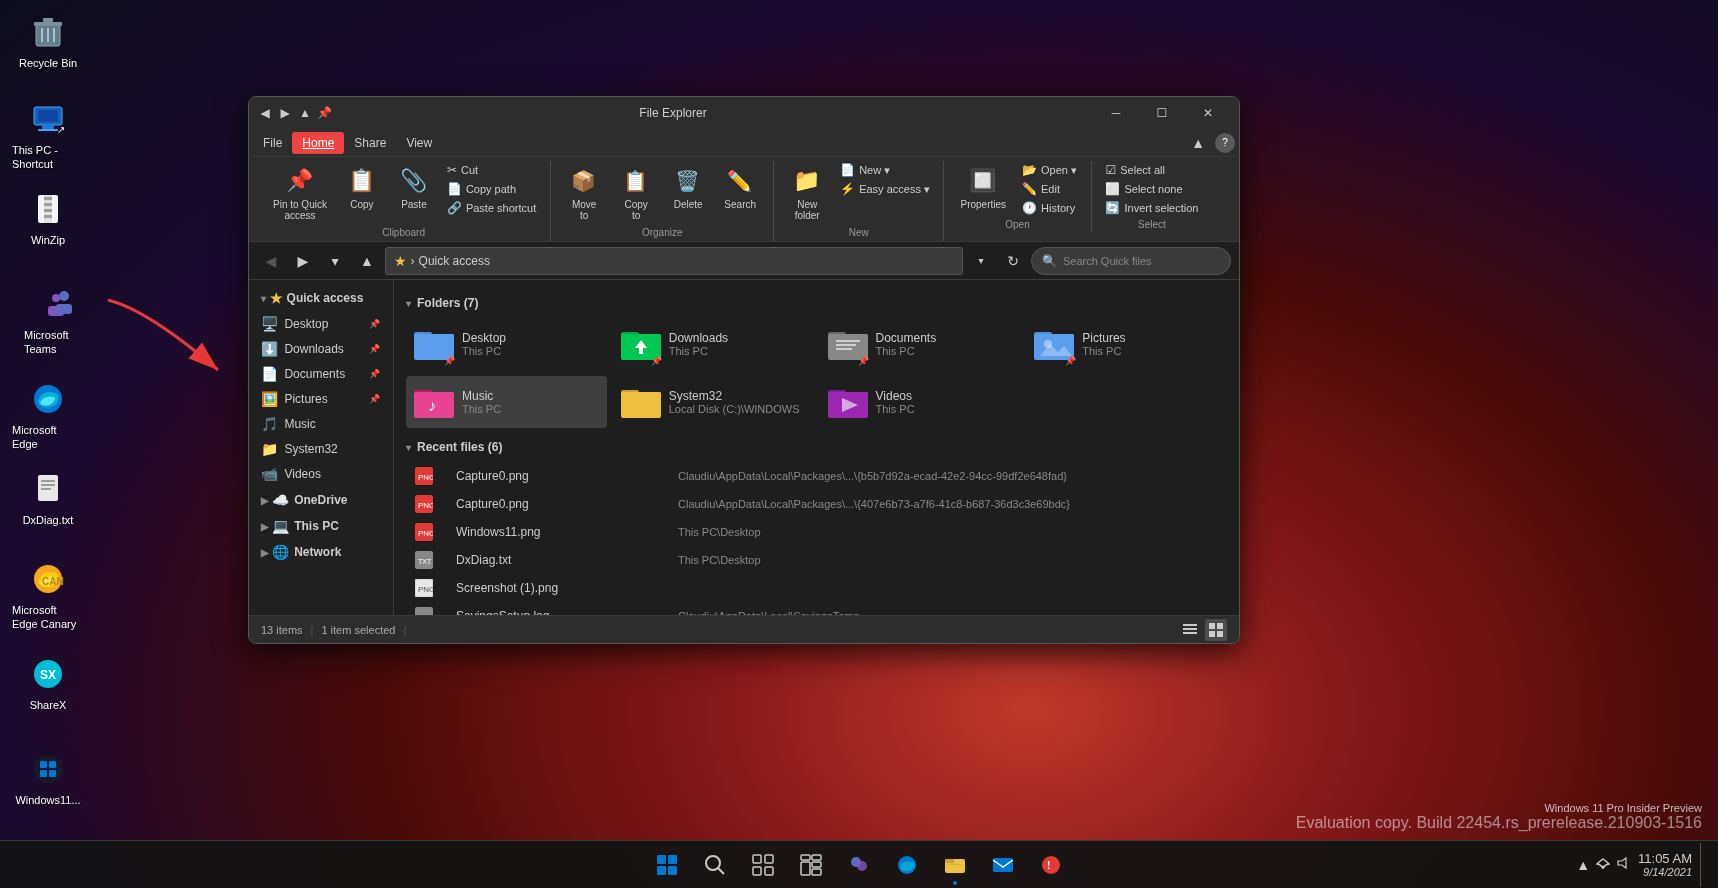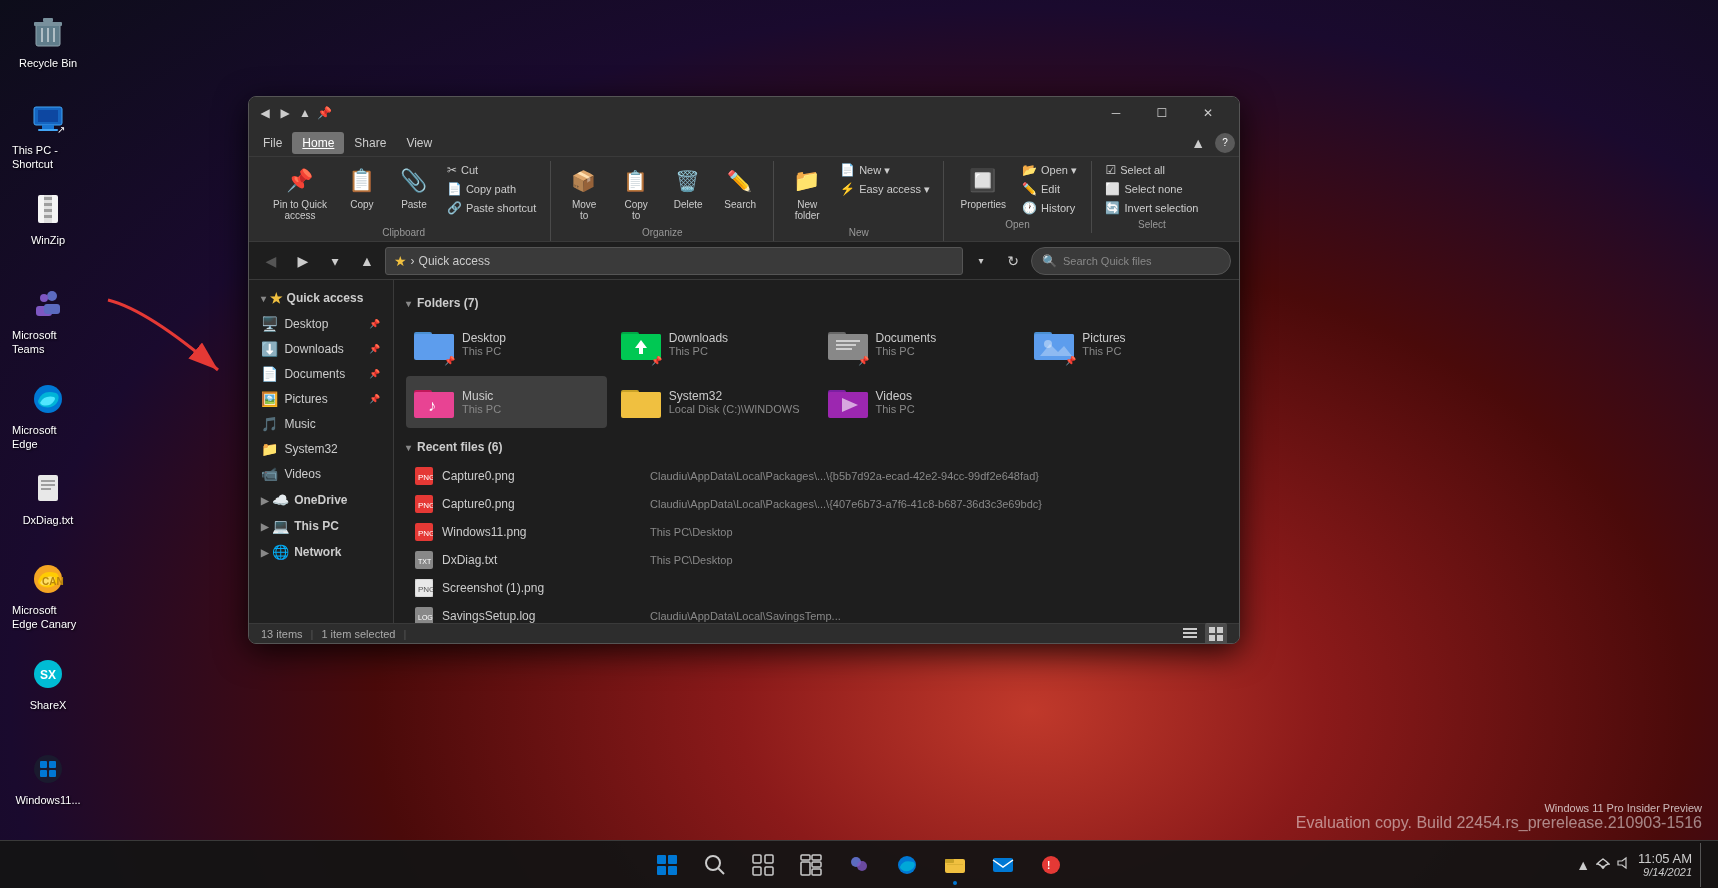--- a/index.html
+++ b/index.html
@@ -113,21 +113,21 @@
       flex-shrink: 0;
       border-bottom: 1px solid #3a3a3a;
     }
     .menu-item {
       padding: 4px 10px;
       color: #ccc;
       font-size: 12px;
       cursor: pointer;
       border-radius: 3px;
     }
-    .menu-item.active { background: #737373; color: white; text-decoration: underline; }
+    .menu-item.active { background: #ef4444; color: white; text-decoration: underline; }
     .menu-bar-right {
       margin-left: auto;
       display: flex;
       gap: 4px;
     }
     .menu-circle {
       width: 20px;
       height: 20px;
       border-radius: 50%;
       background: #5a5a5a;
@@ -376,30 +376,30 @@
       margin-top: 4px;
     }
     .file-row {
       display: flex;
       align-items: center;
       padding: 4px 8px;
       cursor: pointer;
       border-radius: 3px;
       color: #ccc;
       font-size: 12px;
-      gap: 8px;
+      gap: 22px;
     }
     .file-icon { width: 20px; height: 20px; display:flex; align-items:center; justify-content:center; font-size: 14px; flex-shrink:0; }
     .file-name { width: 200px; flex-shrink: 0; }
     .file-path { color: #888; font-size: 11px; flex: 1; overflow: hidden; text-overflow: ellipsis; white-space: nowrap; }
 
     
     .status-bar {
       background: #2d2d2d;
-      height: 20px;
+      height: 28px;
       display: flex;
       align-items: center;
       padding: 0 12px;
       font-size: 11px;
       color: #aaa;
       gap: 8px;
       border-top: 1px solid #3a3a3a;
       flex-shrink: 0;
     }
     .status-bar .sep { color: #555; }
@@ -528,21 +528,21 @@
       <rect x="14" y="4" width="8" height="28" fill="#e0e0e0"></rect>
       <rect x="14" y="6" width="8" height="3" fill="#9e9e9e"></rect>
       <rect x="14" y="12" width="8" height="3" fill="#9e9e9e"></rect>
       <rect x="14" y="18" width="8" height="3" fill="#9e9e9e"></rect>
       <rect x="14" y="24" width="8" height="3" fill="#9e9e9e"></rect>
     </svg>
   </div>
   <span class="icon-label">WinZip</span>
 </div>
 
-<div class="desktop-icon" style="left:8px;top:280px;">
+<div class="desktop-icon" style="left:20px;top:280px;">
   <div class="icon-img">
     <svg width="36" height="36" viewBox="0 0 36 36">
       <circle cx="22" cy="10" r="5" fill="#5c6bc0"></circle>
       <circle cx="14" cy="12" r="4" fill="#7e57c2"></circle>
       <rect x="6" y="20" width="16" height="10" rx="3" fill="#7e57c2"></rect>
       <rect x="14" y="18" width="16" height="10" rx="3" fill="#5c6bc0"></rect>
     </svg>
   </div>
   <span class="icon-label">Microsoft Teams</span>
 </div>
@@ -616,20 +616,21 @@
 
 <div class="explorer-window">
 
   <div class="title-bar">
     <div class="title-bar-icons">
       <div class="title-bar-icon">◀</div>
       <div class="title-bar-icon">▶</div>
       <div class="title-bar-icon">▲</div>
       <div class="title-bar-icon">📌</div>
     </div>
+    <div class="title-bar-title">File Explorer</div>
     <div class="title-bar-controls">
       <button class="title-btn">─</button>
       <button class="title-btn">☐</button>
       <button class="title-btn close">✕</button>
     </div>
   </div>
 
   <div class="menu-bar">
     <div class="menu-item">File</div>
     <div class="menu-item active">Home</div>

